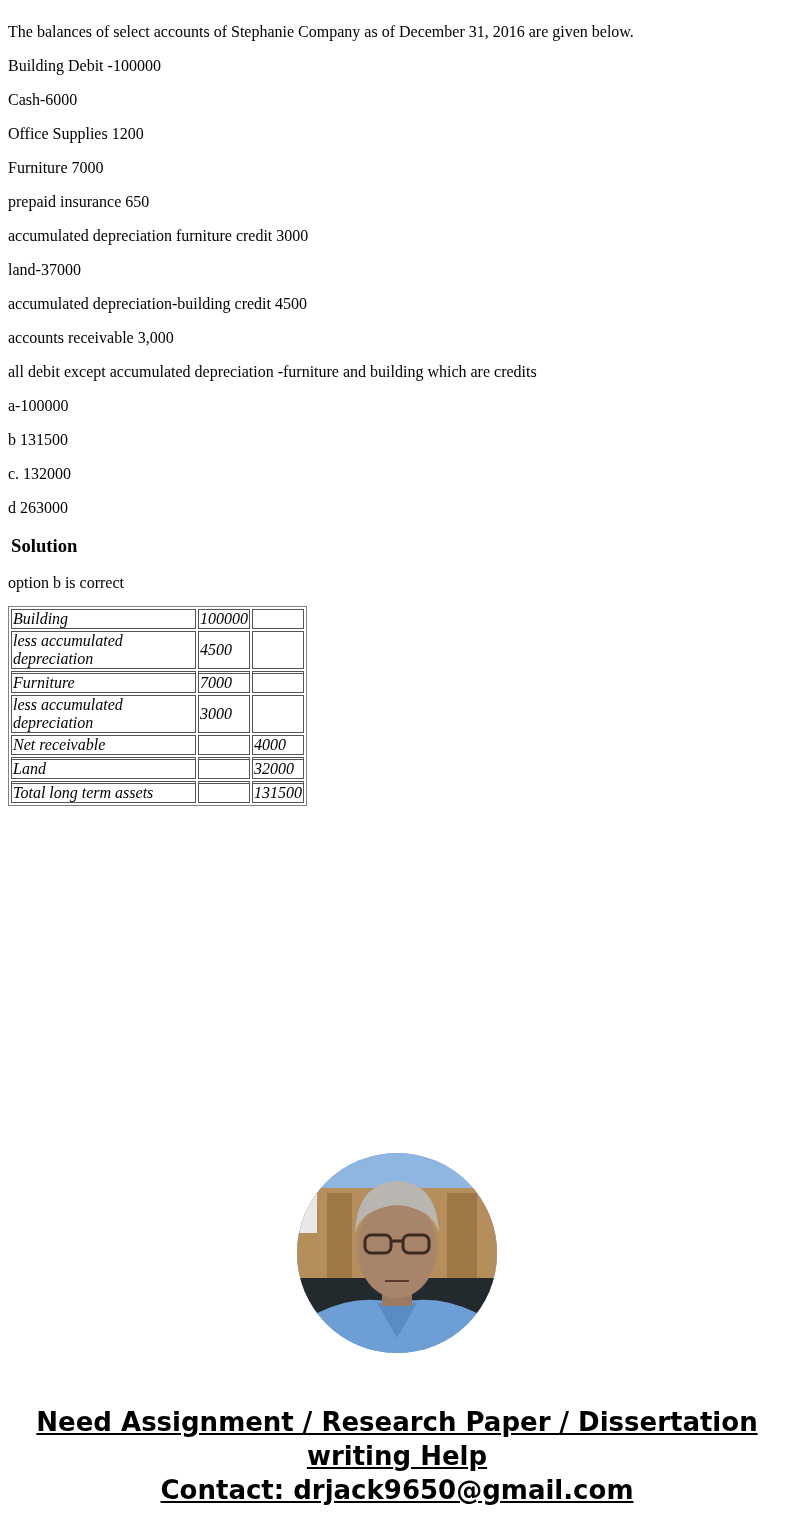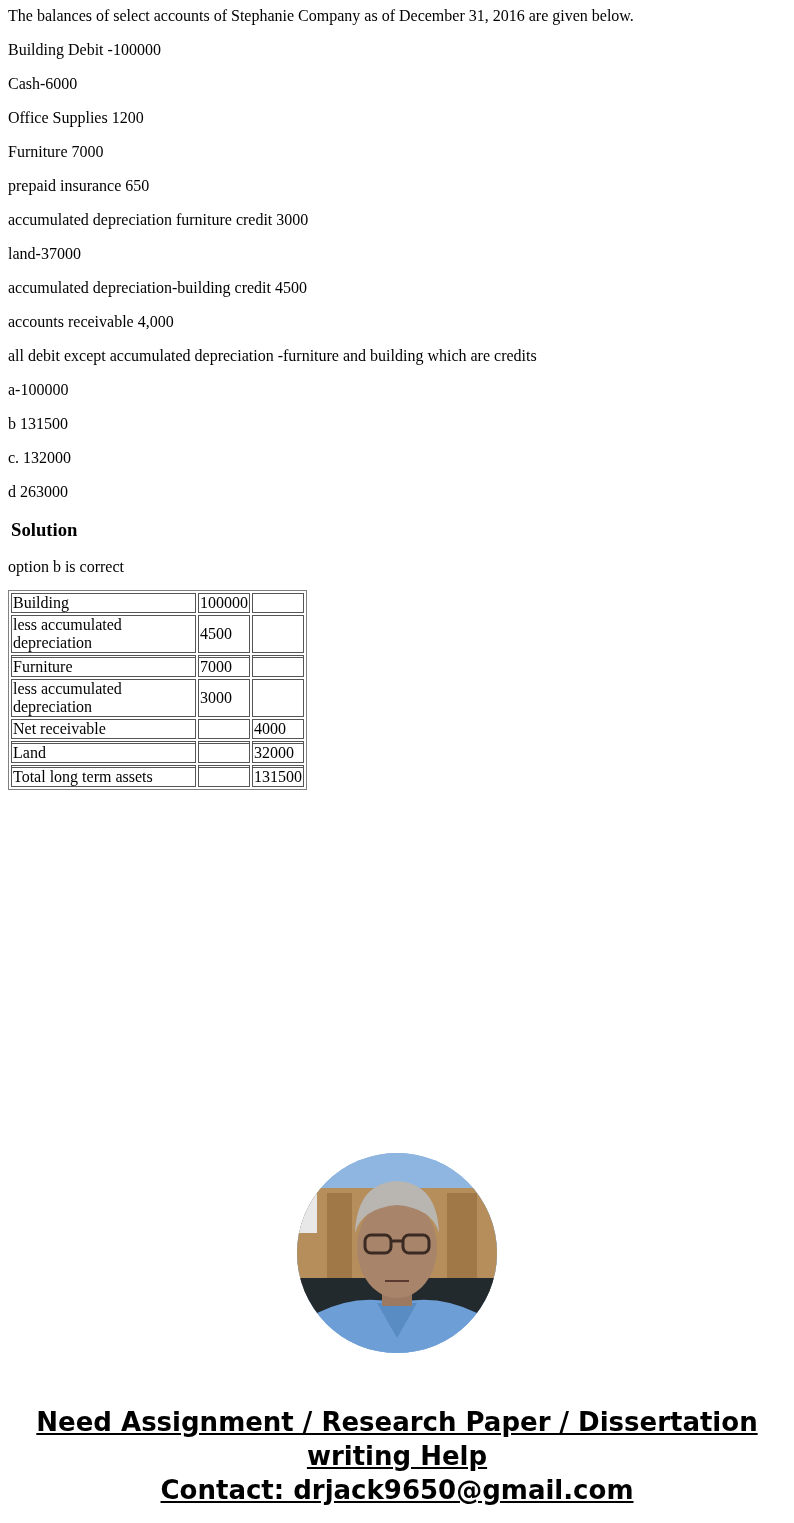--- a/index.html
+++ b/index.html
@@ -17,41 +17,42 @@
       overflow: hidden;
     }
     .content {
       padding: 0 8px;
     }
     p {
       margin: 16px 0;
       line-height: 18px;
     }
     p.first {
-      margin-top: 7px;
+      margin-top: 23px;
     }
     h3 {
       font-size: 18.7px;
       font-weight: bold;
       margin: 18px 0 18px 3px;
       line-height: 21px;
     }
     table.solution {
       border: 1px solid #808080;
       border-collapse: separate;
       border-spacing: 2px;
       margin-top: -2px;
       width: 299px;
     }
     table.solution td {
       border: 1px solid #555;
       padding: 0 1px;
       font-size: 16px;
       line-height: 18px;
       vertical-align: middle;
+      font-style: italic;
     }
     table.solution td.label { width: 183px; }
     table.solution td.amt { width: 47px; }
     table.solution td.net { width: 46px; }
     table.solution tbody + tbody tr:first-child td {
       border-top: 3px double #555;
     }
     .avatar {
       position: absolute;
       left: 297px;
@@ -83,21 +84,21 @@
   <p class="first">The balances of select accounts of Stephanie Company as of December 31, 2016 are given below.</p>
 
   <p>Building Debit -100000</p>
   <p>Cash-6000</p>
   <p>Office Supplies 1200</p>
   <p>Furniture 7000</p>
   <p>prepaid insurance 650</p>
   <p>accumulated depreciation furniture credit 3000</p>
   <p>land-37000</p>
   <p>accumulated depreciation-building credit 4500</p>
-  <p>accounts receivable 4,000</p>
+  <p>accounts receivable 3,000</p>
   <p>all debit except accumulated depreciation -furniture and building which are credits</p>
 
   <p>a-100000</p>
   <p>b 131500</p>
   <p>c. 132000</p>
   <p>d 263000</p>
 
   <h3>Solution</h3>
   <p>option b is correct</p>
 

